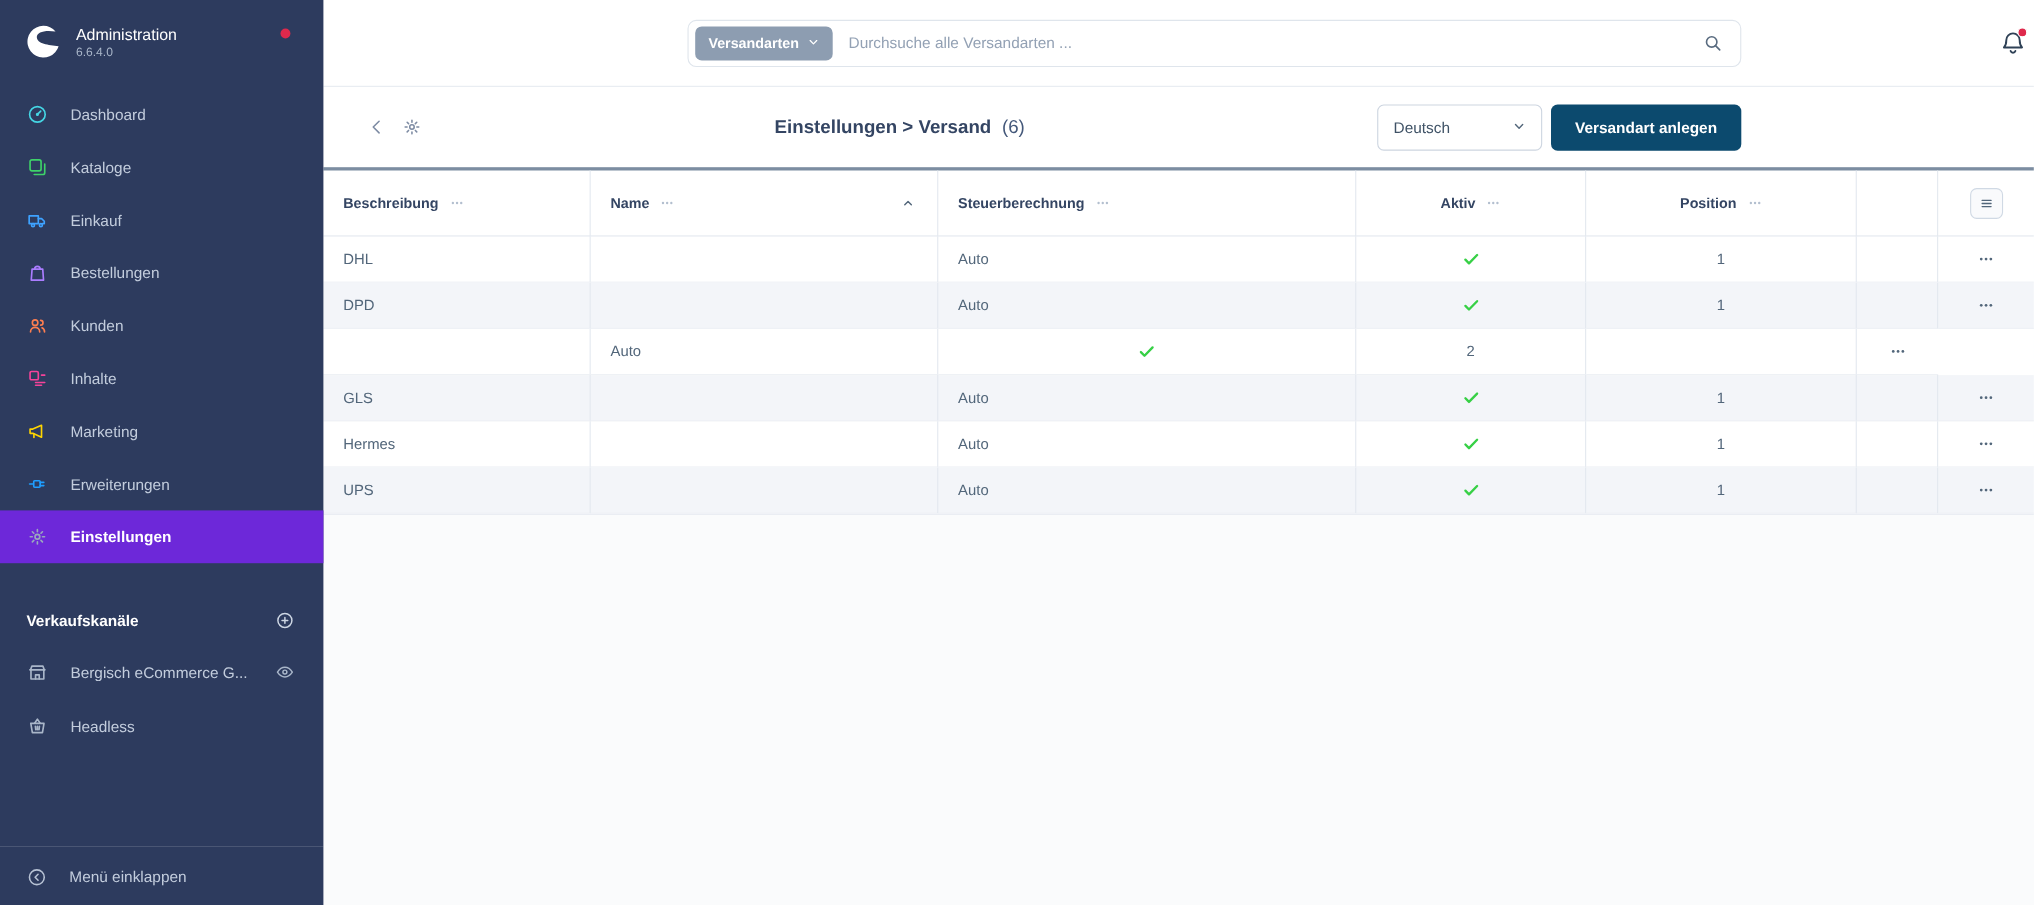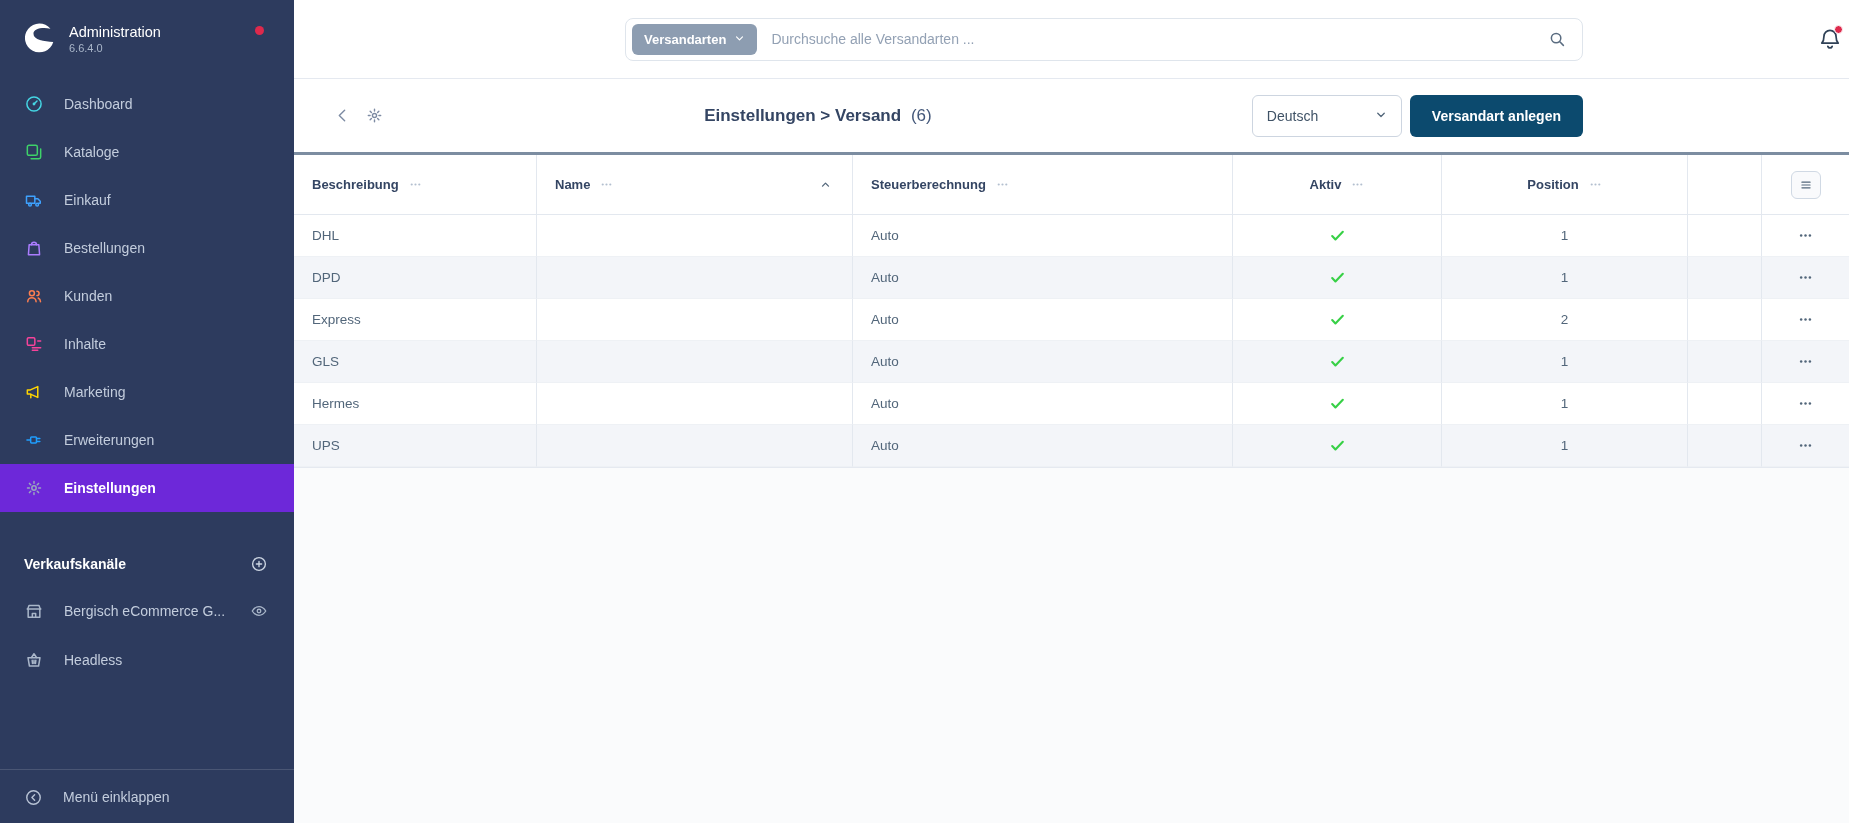--- a/index.html
+++ b/index.html
@@ -501,21 +501,20 @@
             <button class="row-menu-btn">
               <svg viewBox="0 0 24 24" fill="currentColor">
                 <circle cx="5" cy="12" r="2"></circle>
                 <circle cx="12" cy="12" r="2"></circle>
                 <circle cx="19" cy="12" r="2"></circle>
               </svg>
             </button>
           </div>
         </div>
         <div class="grid-row">
-          <div class="cell">Express</div>
           <div class="cell"></div>
           <div class="cell">Auto</div>
           <div class="cell center">
             <span class="check-icon" style="color: rgb(55, 208, 70);">
               <svg viewBox="0 0 24 24" fill="none" stroke="currentColor" stroke-width="3" stroke-linecap="round" stroke-linejoin="round">
                 <path d="M4.5 12.8l4.6 4.7L19.5 6.8"></path>
               </svg>
             </span>
           </div>
           <div class="cell center">2</div>

